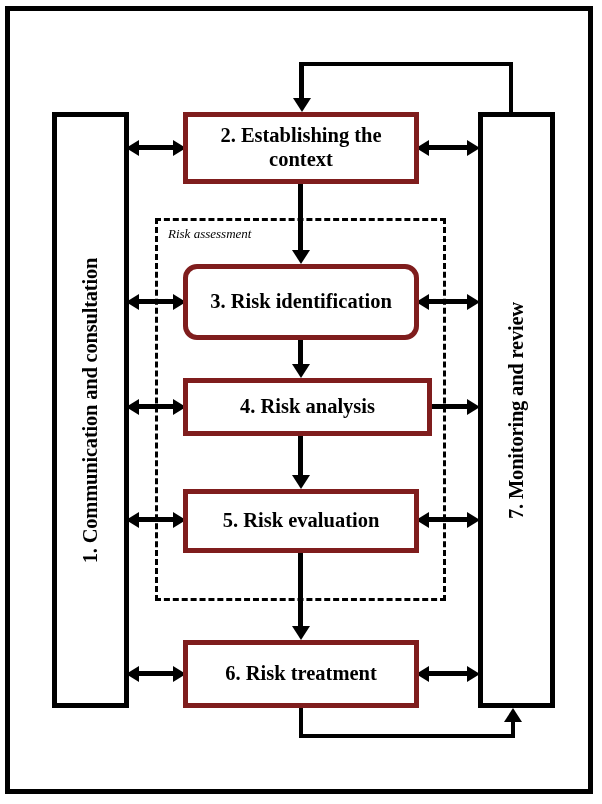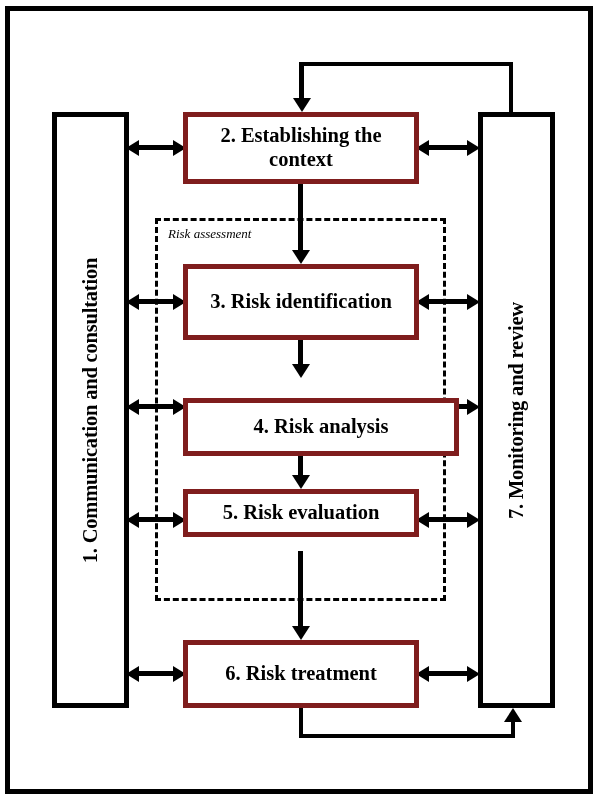--- a/index.html
+++ b/index.html
@@ -43,23 +43,23 @@
     align-items: center;
     justify-content: center;
     text-align: center;
     font-weight: bold;
     color: #000000;
     line-height: 1.16;
     z-index: 6;
   }
 
   .box-2 { left: 183px; top: 112px;  width: 236px; height: 72px;  font-size: 20.5px; padding: 0 10px; }
-  .box-3 { left: 183px; top: 264px;  width: 236px; height: 76px;  font-size: 20.5px; padding: 0 10px; }
-  .box-4 { left: 183px; top: 398px;  width: 276px; height: 58px;  font-size: 20.5px; padding: 0 10px; }
-  .box-5 { left: 183px; top: 489px;  width: 236px; height: 48px;  font-size: 20.5px; padding: 0 10px; }
+  .box-3 { left: 183px; top: 264px;  width: 236px; height: 76px;  font-size: 20.5px; padding: 0 10px; border-radius: 14px; }
+  .box-4 { left: 183px; top: 378px;  width: 249px; height: 58px;  font-size: 20.5px; padding: 0 10px; }
+  .box-5 { left: 183px; top: 489px;  width: 236px; height: 64px;  font-size: 20.5px; padding: 0 10px; }
   .box-6 { left: 183px; top: 640px;  width: 236px; height: 68px;  font-size: 20.5px; padding: 0 10px; }
 
   
   .side-panel {
     position: absolute;
     box-sizing: border-box;
     border: 5px solid #000000;
     background: #ffffff;
     z-index: 6;
     display: flex;

